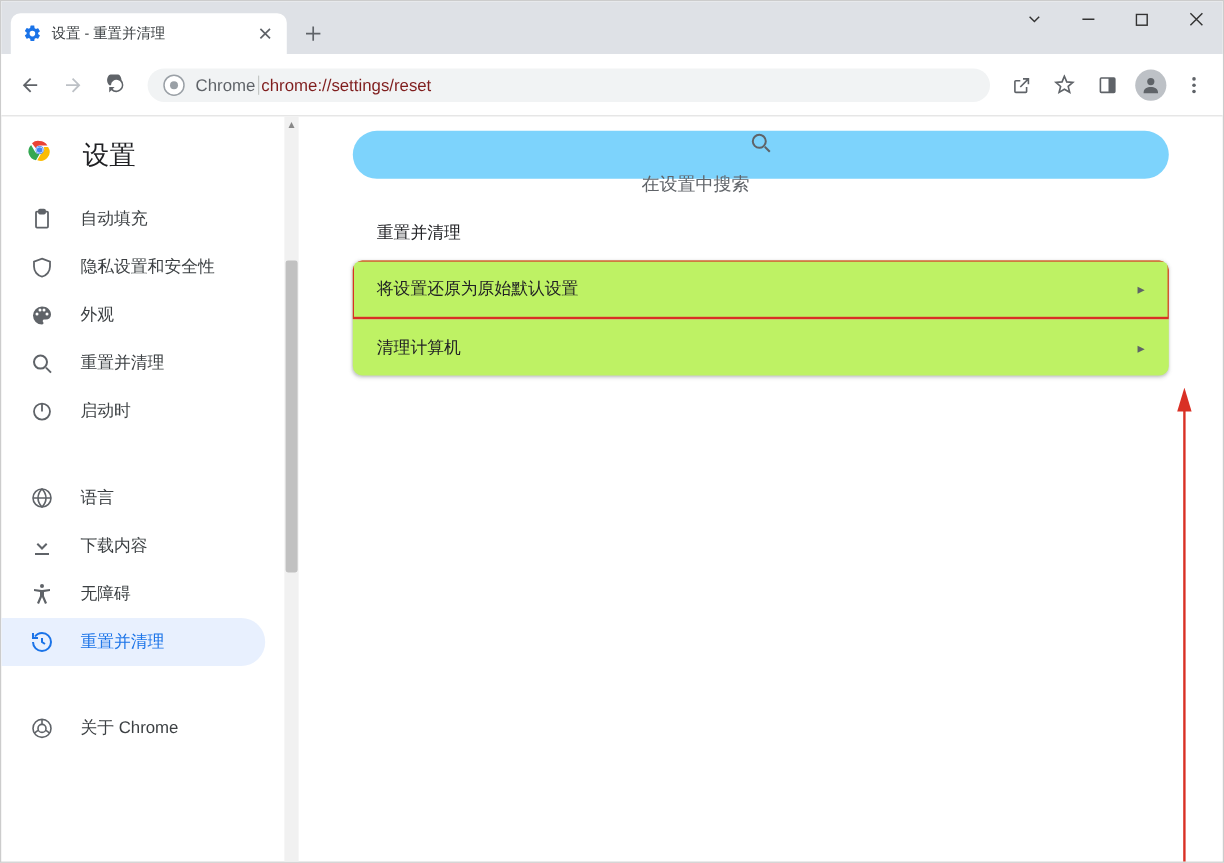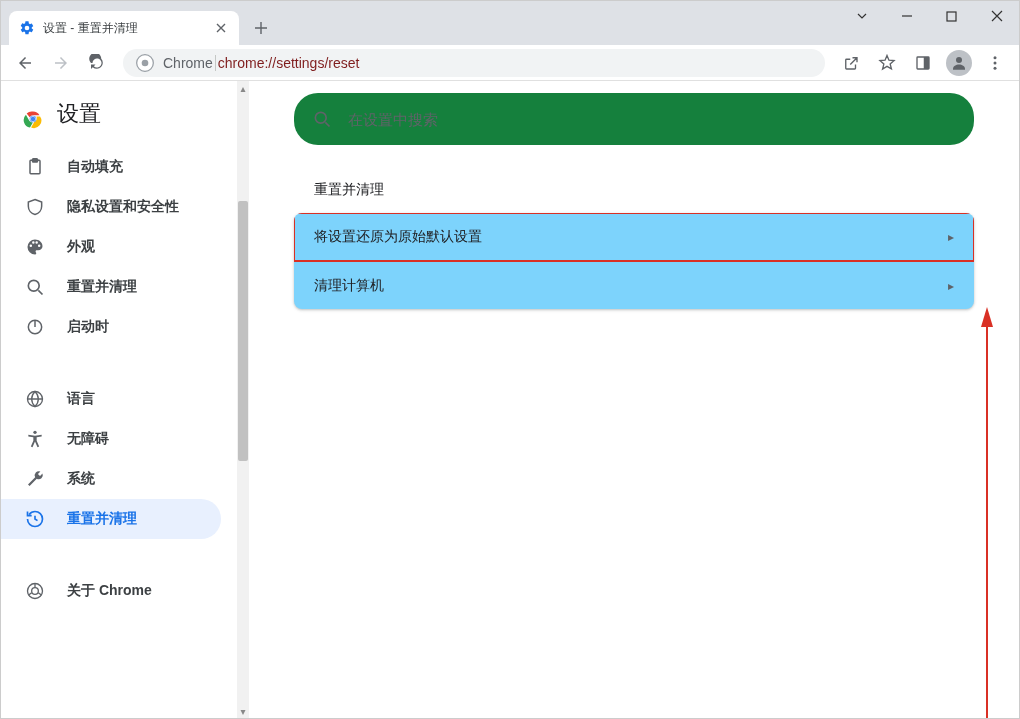--- a/index.html
+++ b/index.html
@@ -10,21 +10,21 @@
     .tab-strip { display: flex; align-items: flex-end; height: 44px; padding-left: 8px; padding-top: 8px; }
     .tab { background: #fff; border-radius: 8px 8px 0 0; height: 34px; width: 230px; display: flex; align-items: center; padding: 0 10px; gap: 8px; position: relative; }
     .tab .favicon { width: 16px; height: 16px; flex-shrink: 0; }
     .tab .tab-title { font-size: 12px; color: #3c4043; flex: 1; white-space: nowrap; overflow: hidden; text-overflow: ellipsis; }
     .tab .tab-close { width: 16px; height: 16px; display: flex; align-items: center; justify-content: center; color: #5f6368; font-size: 12px; cursor: pointer; }
     .new-tab { width: 28px; height: 28px; display: flex; align-items: center; justify-content: center; color: #5f6368; margin-left: 8px; margin-bottom: 3px; cursor: pointer; border-radius: 50%; }
     .window-controls { position: absolute; right: 0; top: 0; display: flex; height: 30px; }
     .win-btn { width: 45px; height: 30px; display: flex; align-items: center; justify-content: center; color: #333; cursor: pointer; }
 
     
-    .toolbar { height: 36px; background: #fff; border-bottom: 1px solid #e0e0e0; display: flex; align-items: center; padding: 12px 8px; gap: 4px; }
+    .toolbar { height: 52px; background: #fff; border-bottom: 1px solid #e0e0e0; display: flex; align-items: center; padding: 12px 8px; gap: 4px; }
     .nav-btn { width: 32px; height: 32px; display: flex; align-items: center; justify-content: center; border-radius: 50%; color: #5f6368; cursor: pointer; }
     .nav-btn.disabled { color: #bdc1c6; cursor: default; }
     .addr { flex: 1; height: 28px; background: #f1f3f4; border-radius: 14px; display: flex; align-items: center; padding: 0 12px; gap: 8px; margin: 0 6px; }
     .addr .url-text { font-size: 14px; color: #5f6368; display: flex; align-items: center; }
     .addr .url-text .prefix { color: #5f6368; }
     .addr .url-text .path { color: #7f1d1d; }
     .addr .divider { width: 1px; height: 16px; background: #c4c7c5; margin: 0 2px; }
     .tool-icon { width: 32px; height: 32px; display: flex; align-items: center; justify-content: center; border-radius: 50%; color: #5f6368; cursor: pointer; }
     .tool-icon svg { width: 18px; height: 18px; }
     .avatar { width: 26px; height: 26px; border-radius: 50%; background: #bdc1c6; display: flex; align-items: center; justify-content: center; margin: 0 3px; }
@@ -34,41 +34,41 @@
 
     .sidebar { width: 248px; height: 100%; overflow-y: auto; position: relative; }
     .sidebar-scroll { position: absolute; right: 0; top: 0; width: 12px; height: 100%; background: #f1f1f1; }
     .sidebar-scroll .thumb { position: absolute; right: 1px; top: 120px; width: 10px; height: 260px; background: #c1c1c1; border-radius: 2px; }
     .sidebar-scroll .arrow { position: absolute; width: 12px; height: 14px; display: flex; align-items: center; justify-content: center; color: #888; font-size: 10px; }
     .sidebar-scroll .arrow.up { top: 0; }
     .sidebar-scroll .arrow.down { bottom: 0; }
 
     .sidebar-inner { padding-right: 12px; }
 
-    .brand { display: flex; align-items: flex-end; gap: 14px; padding: 18px 20px 14px 22px; }
+    .brand { display: flex; align-items: flex-start; gap: 26px; padding: 18px 20px 14px 22px; }
     .brand-title { font-size: 22px; color: #202124; }
 
     .nav-list { padding: 4px 0; }
-    .nav-item { display: flex; align-items: center; gap: 22px; height: 40px; padding: 0 0 0 24px; color: #3c4043; font-size: 14px; cursor: pointer; border-radius: 0 20px 20px 0; margin-right: 16px; font-weight: bold; }
+    .nav-item { display: flex; align-items: center; gap: 22px; height: 40px; padding: 0 0 0 24px; color: #3c4043; font-size: 14px; cursor: pointer; border-radius: 0 20px 20px 0; margin-right: 16px; }
     .nav-item.active { background: #e8f0fe; color: #1a73e8; }
     .nav-item.active .nav-icon { color: #1a73e8; }
     .nav-icon { width: 20px; height: 20px; color: #5f6368; flex-shrink: 0; display: flex; align-items: center; justify-content: center; }
     .nav-gap { height: 24px; }
     .ext-icon { width: 16px; height: 16px; color: #5f6368; margin-left: 6px; }
 
     .main { flex: 1; display: flex; flex-direction: column; align-items: center; padding: 0 24px; position: relative; }
     .search-wrap { width: 680px; margin-top: 12px; }
-    .search-box { background: #15803d; border-radius: 24px; height: 52px; display: flex; align-items: center; padding: 0 18px; gap: 16px; }
+    .search-box { background: #7dd3fc; border-radius: 24px; height: 40px; display: flex; align-items: center; padding: 0 18px; gap: 16px; flex-direction: column; }
     .search-box input { border: none; background: transparent; outline: none; font-size: 15px; color: #202124; flex: 1; }
     .search-box input::placeholder { color: #5f6368; }
     .search-icon { color: #5f6368; }
 
     .section { width: 680px; margin-top: 30px; }
     .section-title { font-size: 14px; color: #202124; padding: 6px 20px 14px 20px; }
-    .card { background: #7dd3fc; border-radius: 8px; box-shadow: 0 1px 2px rgba(60,64,67,.2), 0 1px 3px 1px rgba(60,64,67,.1); overflow: hidden; }
+    .card { background: #bef264; border-radius: 8px; box-shadow: 0 1px 2px rgba(60,64,67,.2), 0 1px 3px 1px rgba(60,64,67,.1); overflow: hidden; }
     .row { height: 48px; display: flex; align-items: center; padding: 0 20px; justify-content: space-between; cursor: pointer; }
     .row + .row { border-top: 1px solid #e8eaed; }
     .row-text { font-size: 14px; color: #202124; }
     .row-arrow { color: #5f6368; font-size: 12px; }
     .row.highlighted { outline: 2px solid #d93025; outline-offset: -1px; }
 
     
     .anno-arrow { position: absolute; left: 728px; top: 230px; }
     .anno-arrow svg { overflow: visible; }
 
@@ -257,33 +257,33 @@
               <svg width="20" height="20" viewBox="0 0 24 24" fill="none" stroke="currentColor" stroke-width="1.6">
                 <circle cx="12" cy="12" r="9"></circle>
                 <path d="M3 12h18M12 3c2.5 2.5 4 6 4 9s-1.5 6.5-4 9c-2.5-2.5-4-6-4-9s1.5-6.5 4-9z"></path>
               </svg>
             </span>
           <span>语言</span>
         </div>
         <div class="nav-item">
           <span class="nav-icon">
               <svg width="20" height="20" viewBox="0 0 24 24" fill="currentColor">
+                <path d="M12 3v10l4-4 1.4 1.4L12 16 6.6 10.4 8 9l4 4V3h0zM5 19h14v2H5z"></path>
+              </svg>
+            </span>
+          <span>下载内容</span>
+        </div>
+        <div class="nav-item">
+          <span class="nav-icon">
+              <svg width="20" height="20" viewBox="0 0 24 24" fill="currentColor">
                 <circle cx="12" cy="4" r="2"></circle>
                 <path d="M20 9l-6 1v4l3 7-2 1-3-7-3 7-2-1 3-7v-4L4 9V7l8 1 8-1z"></path>
               </svg>
             </span>
           <span>无障碍</span>
-        </div>
-        <div class="nav-item">
-          <span class="nav-icon">
-              <svg width="20" height="20" viewBox="0 0 24 24" fill="currentColor">
-                <path d="M21 5.5a5 5 0 01-6.9 6.3L5.5 20.4 3.6 18.5l8.6-8.6A5 5 0 0118.5 3l-3 3 2.5 2.5 3-3z"></path>
-              </svg>
-            </span>
-          <span>系统</span>
         </div>
         <div class="nav-item active">
           <span class="nav-icon">
               <svg width="20" height="20" viewBox="0 0 24 24" fill="none" stroke="currentColor" stroke-width="2">
                 <path d="M3 12a9 9 0 109-9 9 9 0 00-7 3.5M3 3v5h5"></path>
                 <path d="M12 8v4l3 2"></path>
               </svg>
             </span>
           <span>重置并清理</span>
         </div>

